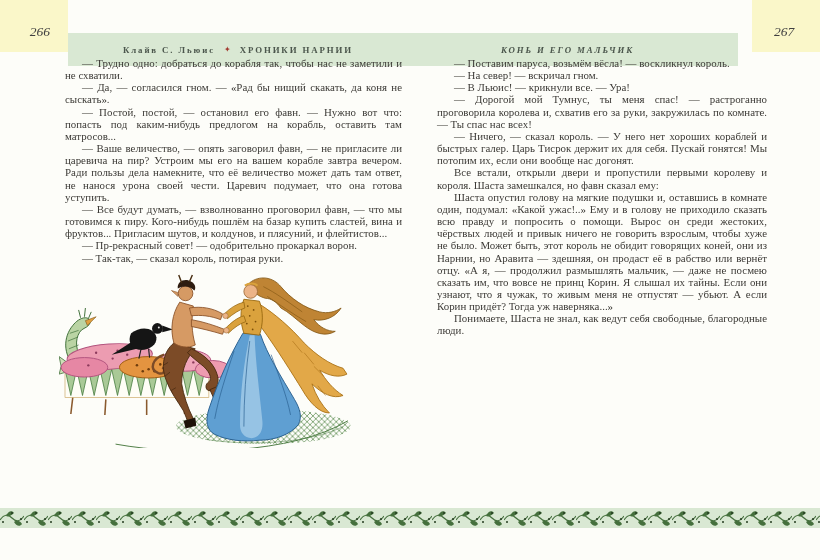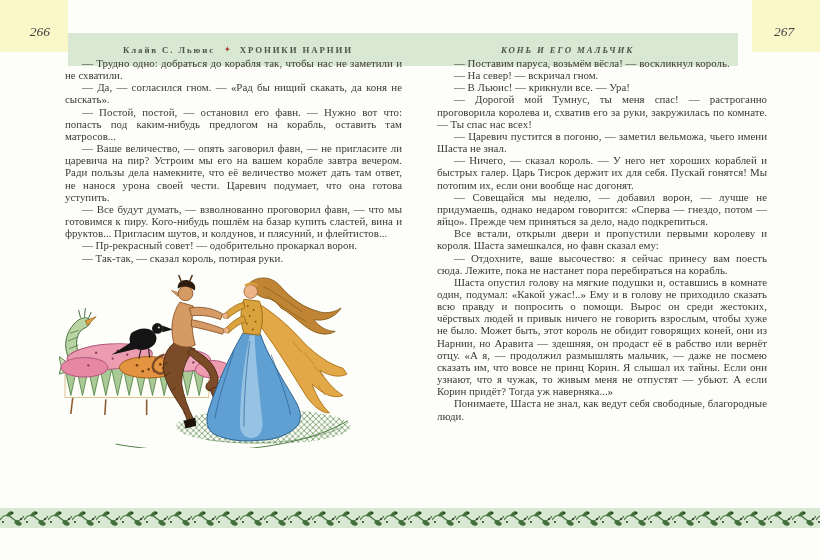--- a/index.html
+++ b/index.html
@@ -170,25 +170,22 @@
       </svg>
     </div>
   </div>
 
   <div class="column right">
     <div>
         <p class="para">— Поставим паруса, возьмём вёсла! — воскликнул король.</p>
         <p class="para">— На север! — вскричал гном.</p>
         <p class="para">— В Льюис! — крикнули все. — Ура!</p>
         <p class="para">— Дорогой мой Тумнус, ты меня спас! — растроганно проговорила королева и, схватив его за руки, закружилась по комнате. — Ты спас нас всех!</p>
-        <p class="para">— Царевич пустится в погоню, — заметил вельможа, чьего имени Шаста не знал.</p>
         <p class="para">— Ничего, — сказал король. — У него нет хороших кораблей и быстрых галер. Царь Тисрок держит их для себя. Пускай гонятся! Мы потопим их, если они вообще нас догонят.</p>
-        <p class="para">— Совещайся мы неделю, — добавил ворон, — лучше не придумаешь, однако недаром говорится: «Сперва — гнездо, потом — яйцо». Прежде чем приняться за дело, надо подкрепиться.</p>
         <p class="para">Все встали, открыли двери и пропустили первыми королеву и короля. Шаста замешкался, но фавн сказал ему:</p>
-        <p class="para">— Отдохните, ваше высочество: я сейчас принесу вам поесть сюда. Лежите, пока не настанет пора перебираться на корабль.</p>
         <p class="para">Шаста опустил голову на мягкие подушки и, оставшись в комнате один, подумал: «Какой ужас!..» Ему и в голову не приходило сказать всю правду и попросить о помощи. Вырос он среди жестоких, чёрствых людей и привык ничего не говорить взрослым, чтобы хуже не было. Может быть, этот король не обидит говорящих коней, они из Нарнии, но Аравита — здешняя, он продаст её в рабство или вернёт отцу. «А я, — продолжил размышлять мальчик, — даже не посмею сказать им, что вовсе не принц Корин. Я слышал их тайны. Если они узнают, что я чужак, то живым меня не отпустят — убьют. А если Корин придёт? Тогда уж наверняка...»</p>
         <p class="para">Понимаете, Шаста не знал, как ведут себя свободные, благородные люди.</p>
       </div>
   </div>
 
   <div class="ornament-band">
     <svg xmlns="http://www.w3.org/2000/svg" viewBox="0 0 820 20" preserveAspectRatio="none">
       <defs>
         <pattern id="vine" width="24" height="20" patternUnits="userSpaceOnUse">
           <path d="M0,12 C4,6 8,6 12,10 C16,14 20,14 24,8" stroke="#45703d" stroke-width="1.2" fill="none"></path>

